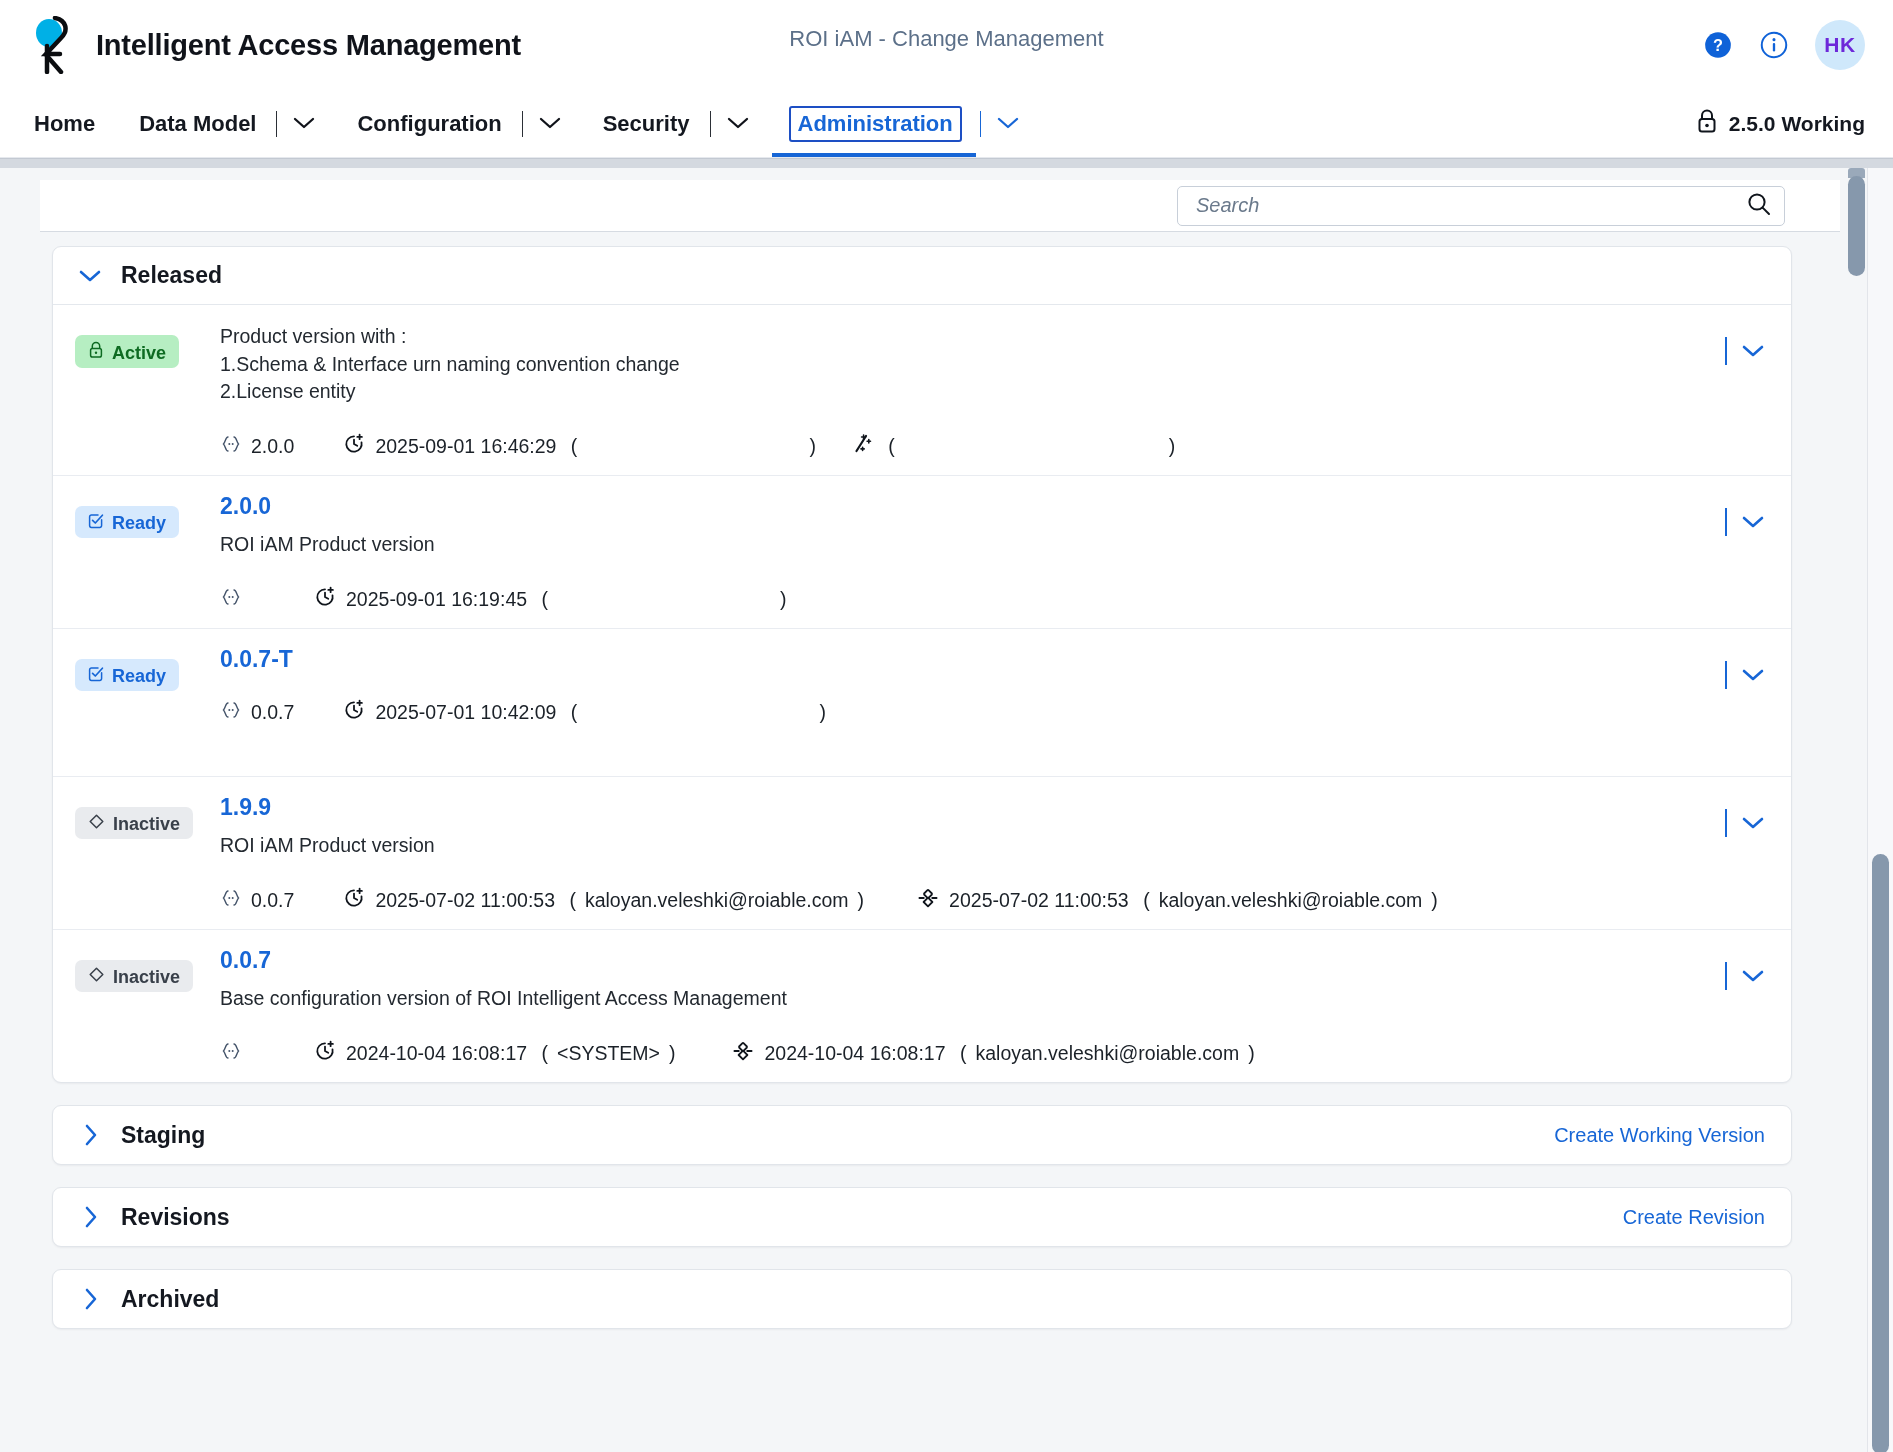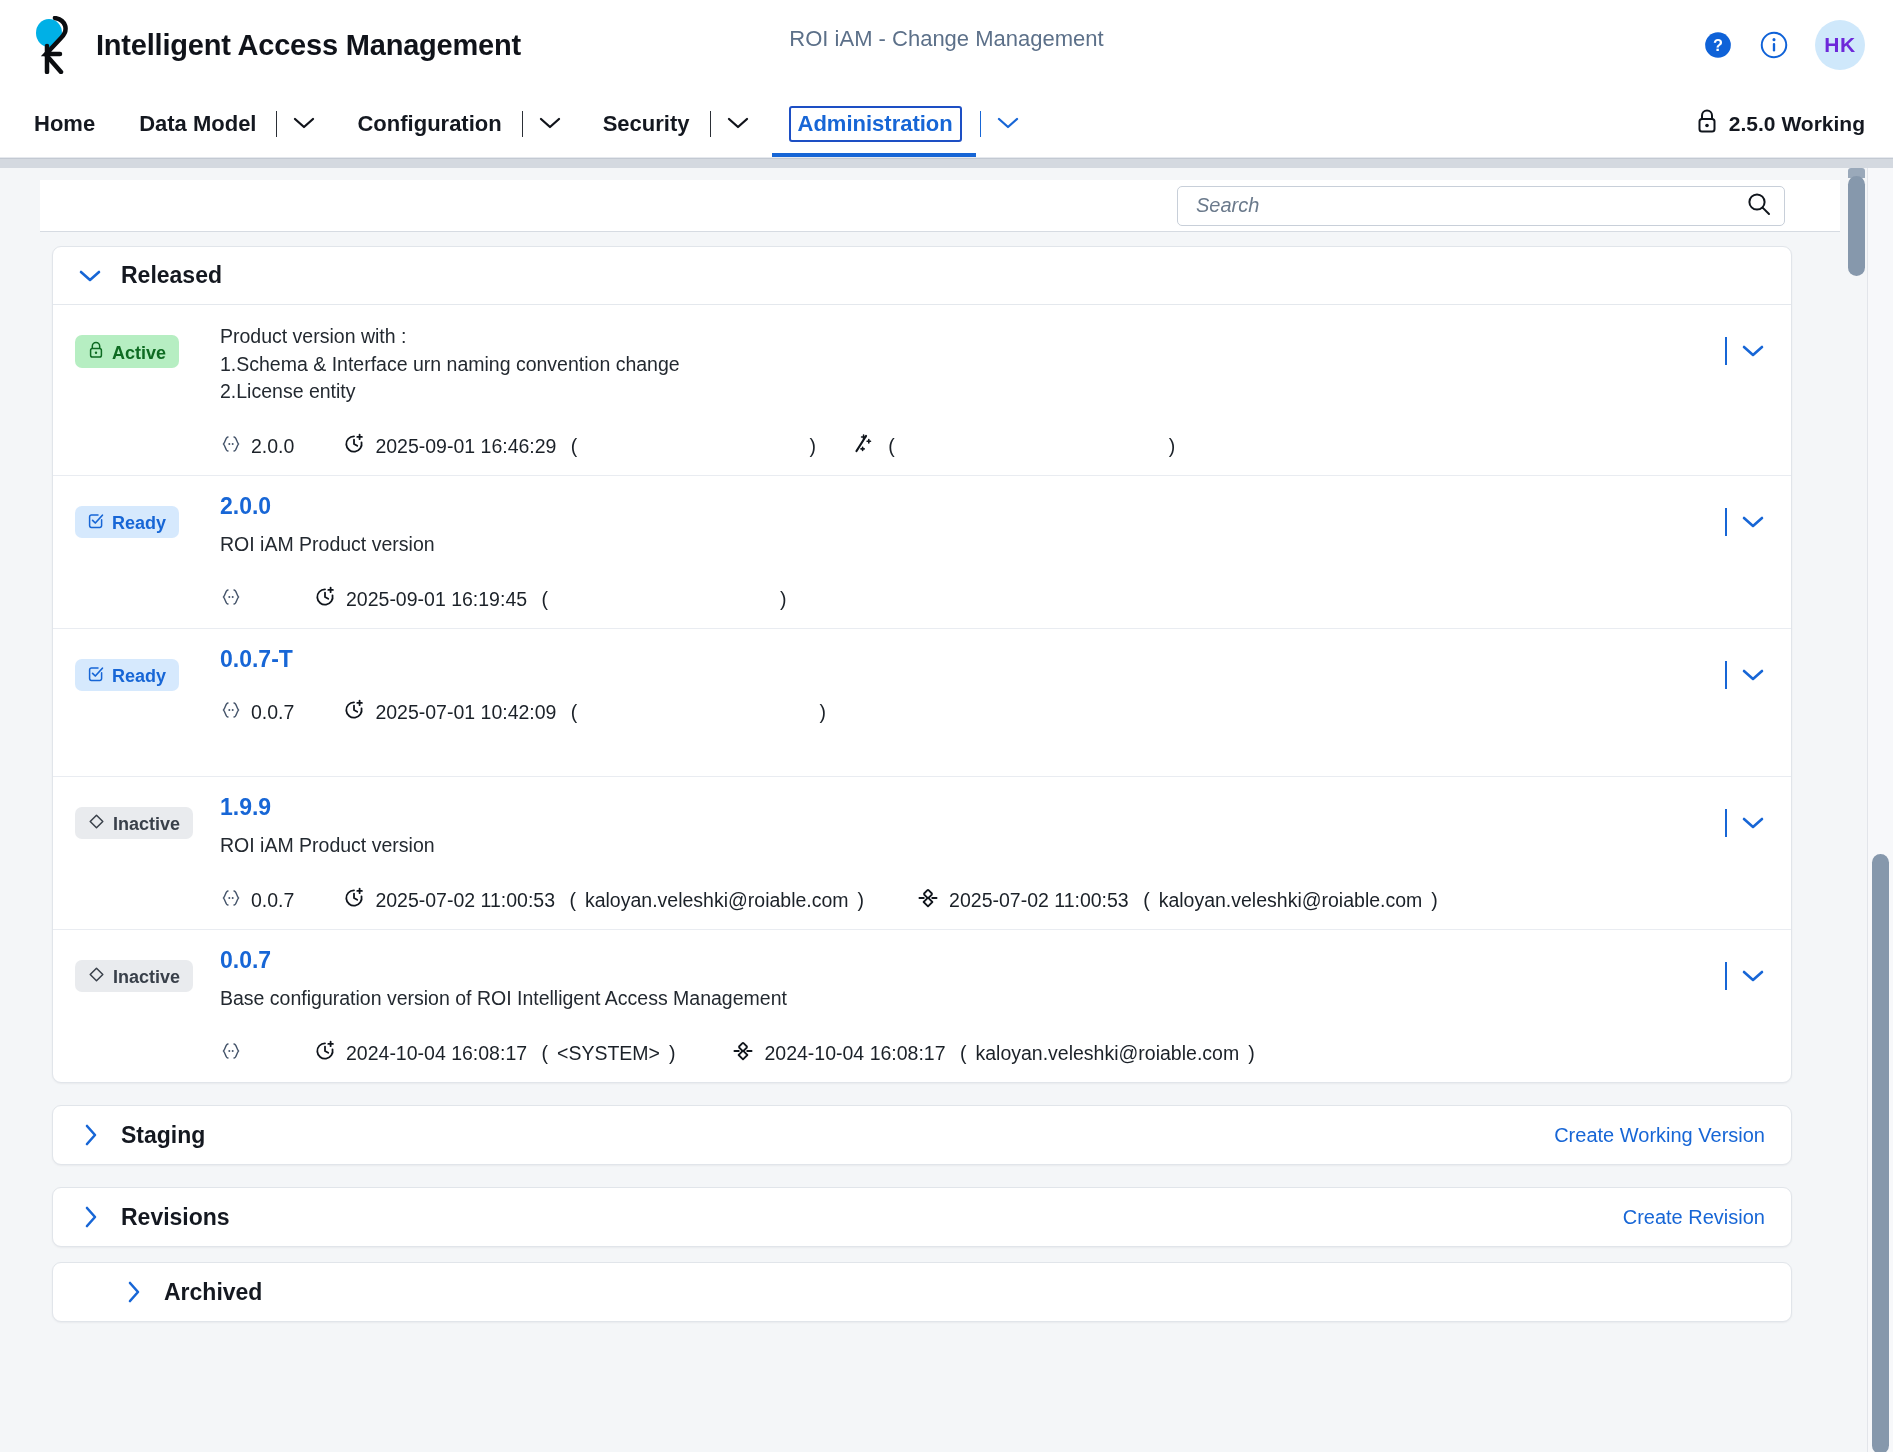--- a/index.html
+++ b/index.html
@@ -672,21 +672,21 @@
           <span class="chev">
             <svg width="15" height="24" viewBox="0 0 15 24">
                 <path d="M4 3 L12 12 L4 21" stroke="currentColor" stroke-width="2.6" fill="none" stroke-linecap="round" stroke-linejoin="round"></path>
               </svg>
           </span>
           <span class="card-title">Revisions</span>
           <span class="card-action">Create Revision</span>
         </div>
       </div>
 
-      <div class="card" style="margin-top:15px;padding-left:43px;">
+      <div class="card" style="margin-top:22px;">
         <div class="card-head plain">
           <span class="chev">
             <svg width="15" height="24" viewBox="0 0 15 24">
                 <path d="M4 3 L12 12 L4 21" stroke="currentColor" stroke-width="2.6" fill="none" stroke-linecap="round" stroke-linejoin="round"></path>
               </svg>
           </span>
           <span class="card-title">Archived</span>
         </div>
       </div>
 

